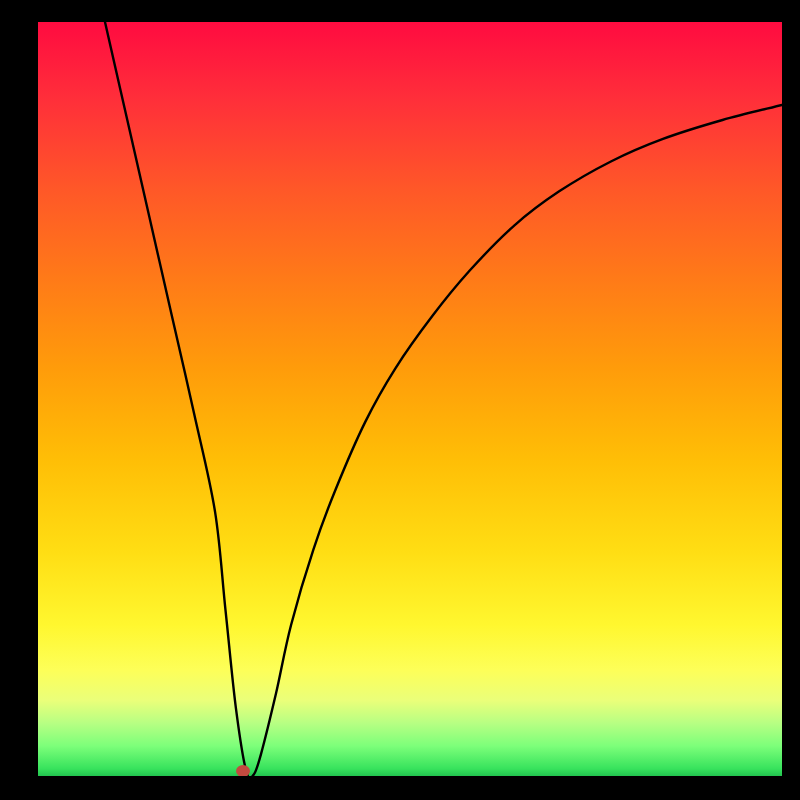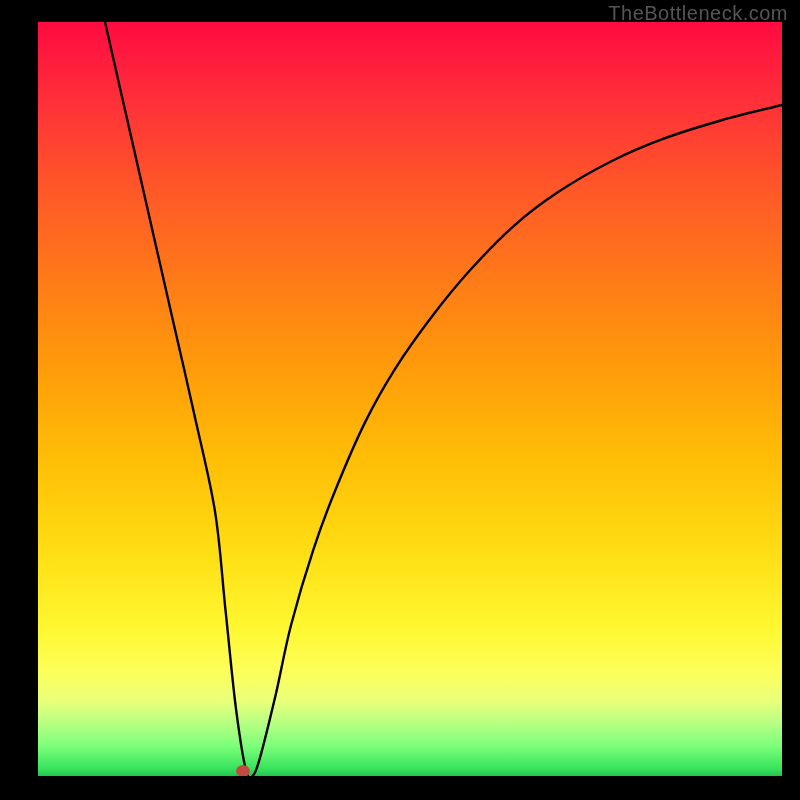--- a/index.html
+++ b/index.html
@@ -83,21 +83,20 @@
     border-radius: 50%;
     z-index: 6;
     transform: translate(-50%, -50%);
   }
 </style>
 </head>
 <body>
 
 <div class="frame">
 
-  <div class="watermark">TheBottleneck.com</div>
 
   <div class="plot-area">
     <div class="gradient"></div>
 
     <svg class="curve-svg" viewBox="0 0 744 754" preserveAspectRatio="none">
       <path id="curve-path" class="curve-path" d="M 67.0 0.0 C 70.7 16.3, 81.8 65.3, 89.3 98.0 C 96.7 130.7, 104.2 163.4, 111.6 196.0 C 119.0 228.7, 126.5 261.4, 133.9 294.1 C 141.4 326.7, 149.0 359.4, 156.2 392.1 C 163.4 424.8, 171.9 457.4, 177.1 490.1 C 182.3 522.8, 184.0 555.4, 187.5 588.1 C 191.0 620.8, 194.4 659.2, 197.9 686.1 C 201.4 713.0, 205.3 738.4, 208.3 749.5 C 211.3 760.5, 213.3 755.5, 215.8 752.5 C 218.2 749.5, 219.5 745.0, 223.2 731.4 C 226.9 717.8, 233.1 692.4, 238.1 671.1 C 243.0 649.7, 246.8 627.1, 253.0 603.2 C 259.2 579.3, 267.8 550.4, 275.3 527.8 C 282.7 505.2, 288.9 488.8, 297.6 467.5 C 306.3 446.1, 317.4 419.7, 327.4 399.6 C 337.3 379.5, 346.0 364.4, 357.1 346.8 C 368.3 329.2, 381.9 310.4, 394.3 294.1 C 406.7 277.7, 417.9 263.9, 431.5 248.8 C 445.2 233.7, 461.3 216.8, 476.2 203.6 C 491.0 190.4, 504.7 180.3, 520.8 169.6 C 536.9 159.0, 555.5 148.3, 572.9 139.5 C 590.2 130.7, 606.4 123.8, 625.0 116.9 C 643.6 110.0, 664.6 103.7, 684.5 98.0 C 704.3 92.4, 734.1 85.5, 744.0 82.9" style="stroke: rgb(0, 0, 0);"></path>
     </svg>
 
     <div id="marker" class="marker" style="left: 205.344px; top: 749.476px; background: rgb(194, 74, 63);"></div>
   </div>

